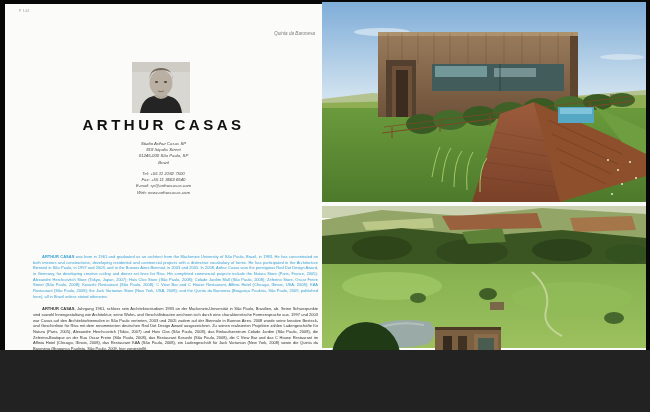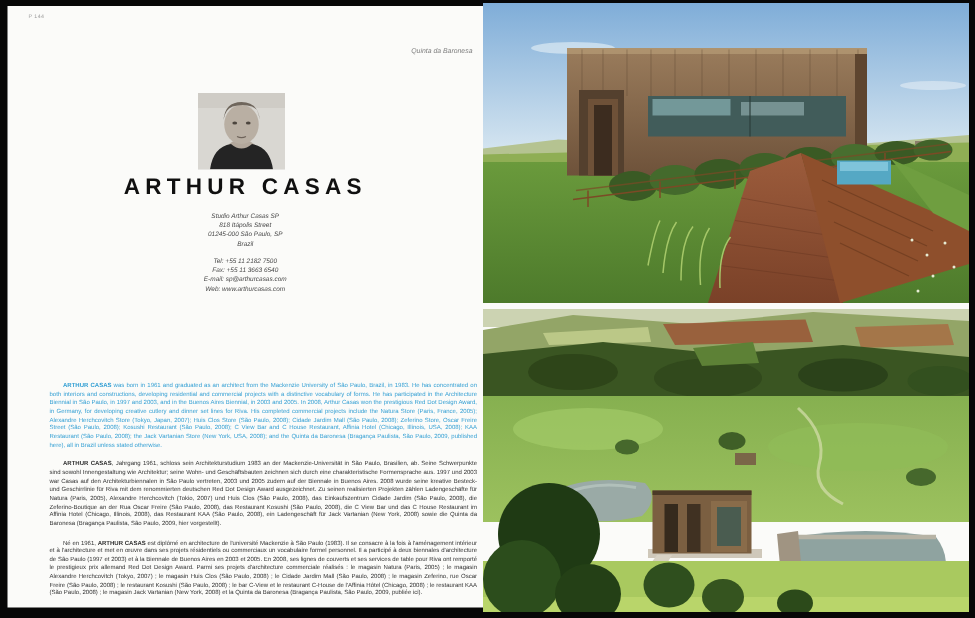--- a/index.html
+++ b/index.html
@@ -1,16 +1,16 @@
 <!DOCTYPE html>
 <html><head>
 <meta charset="utf-8">
 <style>
   html,body{margin:0;padding:0;background:#222;}
-  #stage{position:relative;width:650px;height:412px;background:#070707;overflow:hidden;
+  #stage{position:relative;width:650px;height:350px;background:#070707;overflow:hidden;
          font-family:"Liberation Sans",sans-serif;}
   
   .page-left{position:absolute;left:5px;top:4px;width:317px;height:401px;background:#fbfbf9;}
   .page-num{position:absolute;left:14px;top:5px;font-size:3.5px;color:#9a9a9a;letter-spacing:.3px;}
   .running-header{position:absolute;right:7px;top:27px;font-size:4.6px;font-style:italic;color:#7d7d7d;}
   .portrait{position:absolute;left:127px;top:58px;width:58px;height:51px;background:#d9d7d2;overflow:hidden;}
   .portrait svg{display:block;width:100%;height:100%;}
   .title{position:absolute;left:0;top:112px;width:100%;text-align:center;
          font-size:15px;font-weight:bold;letter-spacing:3.5px;color:#101010;white-space:nowrap;}
   .addr,.contact{position:absolute;left:0;width:100%;text-align:center;font-style:italic;

